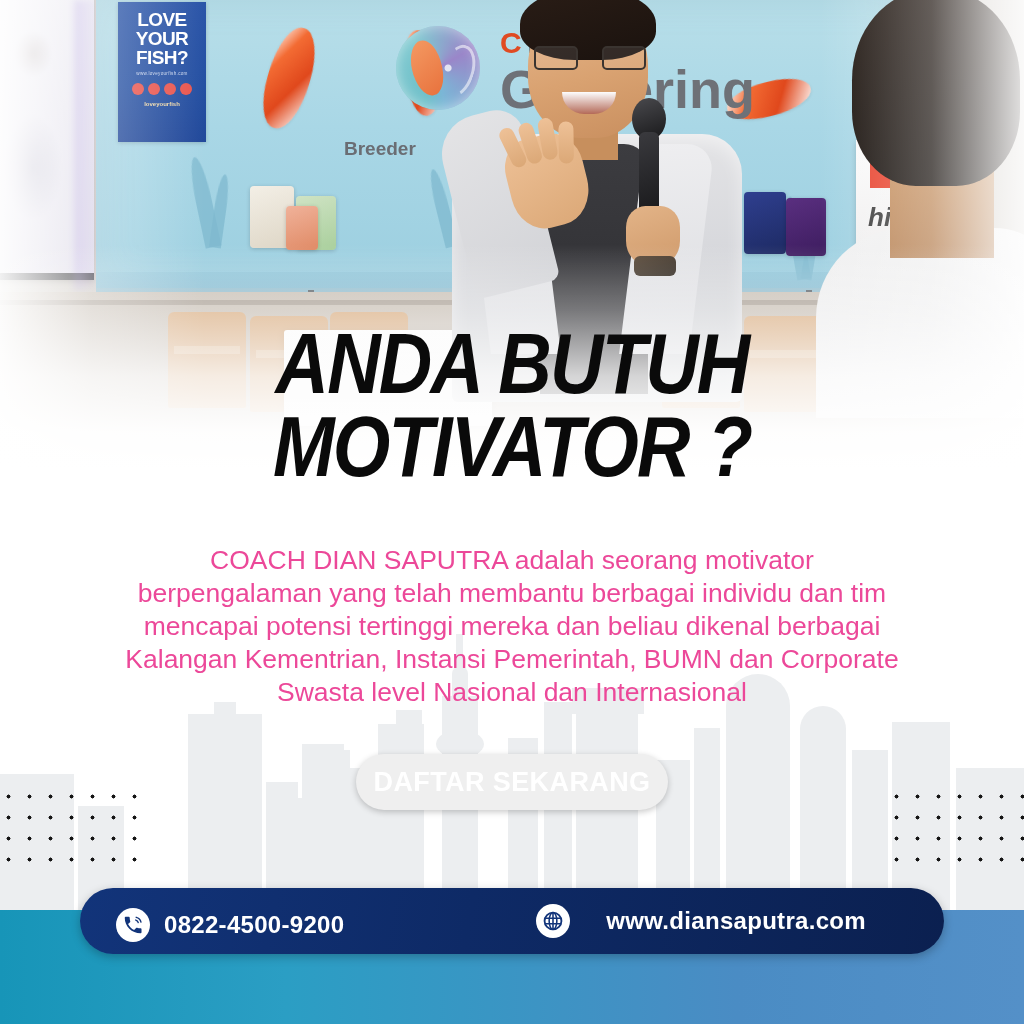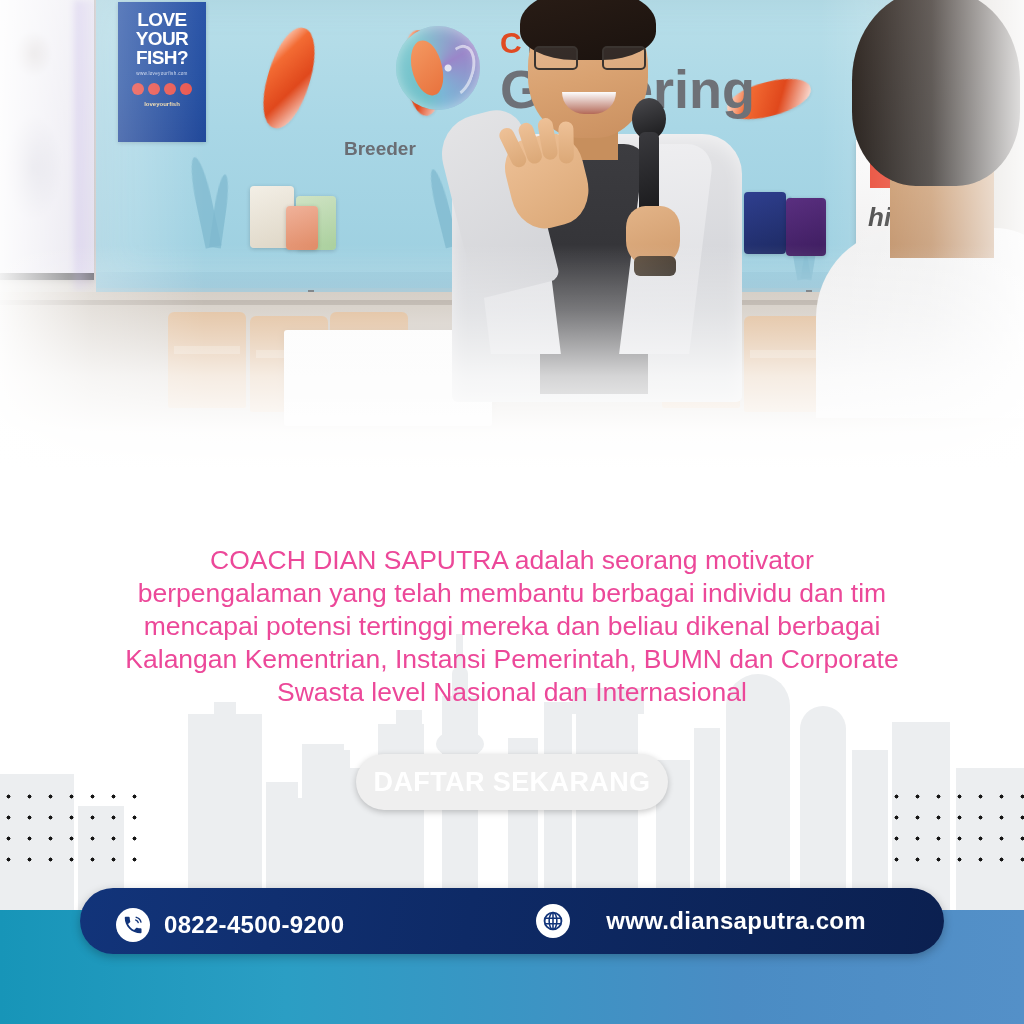--- a/index.html
+++ b/index.html
@@ -671,20 +671,24 @@
       <div class="bld" style="left:800px; width:46px;  height:204px; border-radius:24px 24px 0 0;"></div>
       <div class="bld" style="left:852px; width:36px;  height:160px;"></div>
       <div class="bld" style="left:892px; width:58px;  height:188px;"></div>
       <div class="bld" style="left:956px; width:68px;  height:142px;"></div>
     </div>
   </div>
 
   <div class="dots left"></div>
   <div class="dots right"></div>
 
+  <div class="headline">
+    <span class="h-line">ANDA BUTUH</span>
+    <span class="h-line">MOTIVATOR ?</span>
+  </div>
 
   <p class="paragraph">COACH DIAN SAPUTRA adalah seorang motivator berpengalaman yang telah membantu berbagai individu dan tim mencapai potensi tertinggi mereka dan beliau dikenal berbagai Kalangan Kementrian, Instansi Pemerintah, BUMN dan Corporate Swasta level Nasional dan Internasional</p>
 
   <button class="cta">DAFTAR SEKARANG</button>
 
   <div class="footer">
     <div class="footer-pill">
 
       <div class="contact-item phone">
         <span class="ci-icon">

